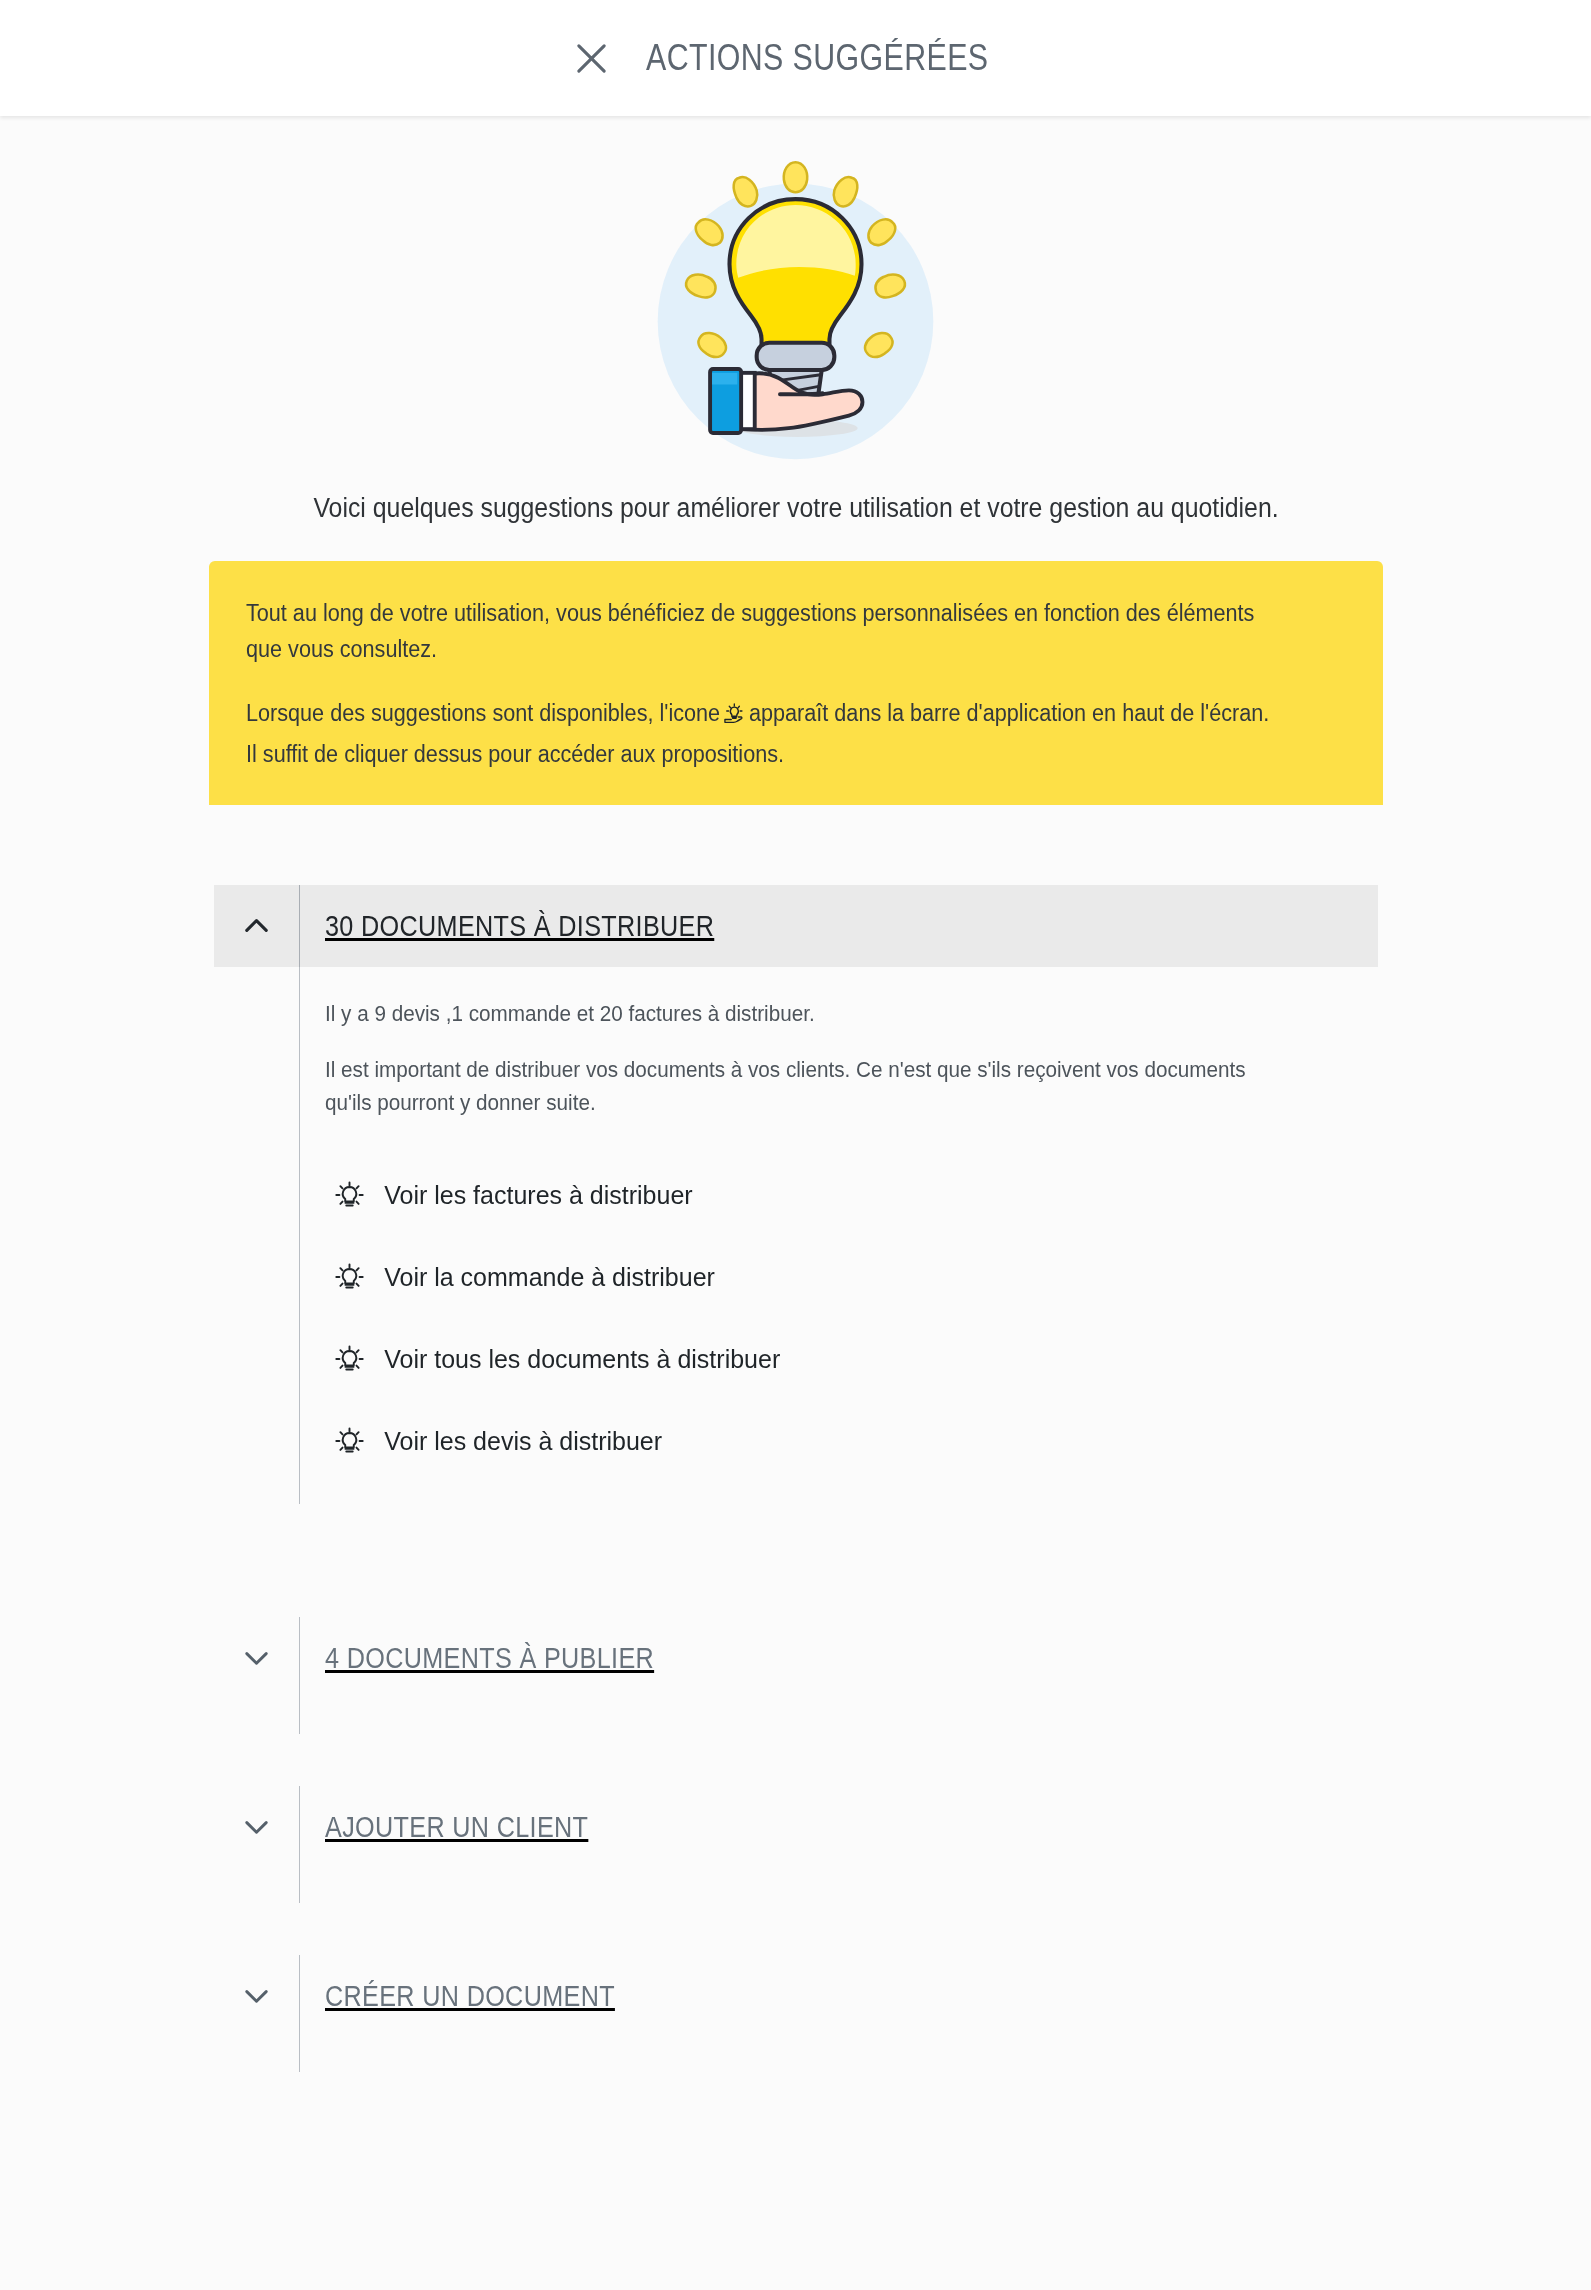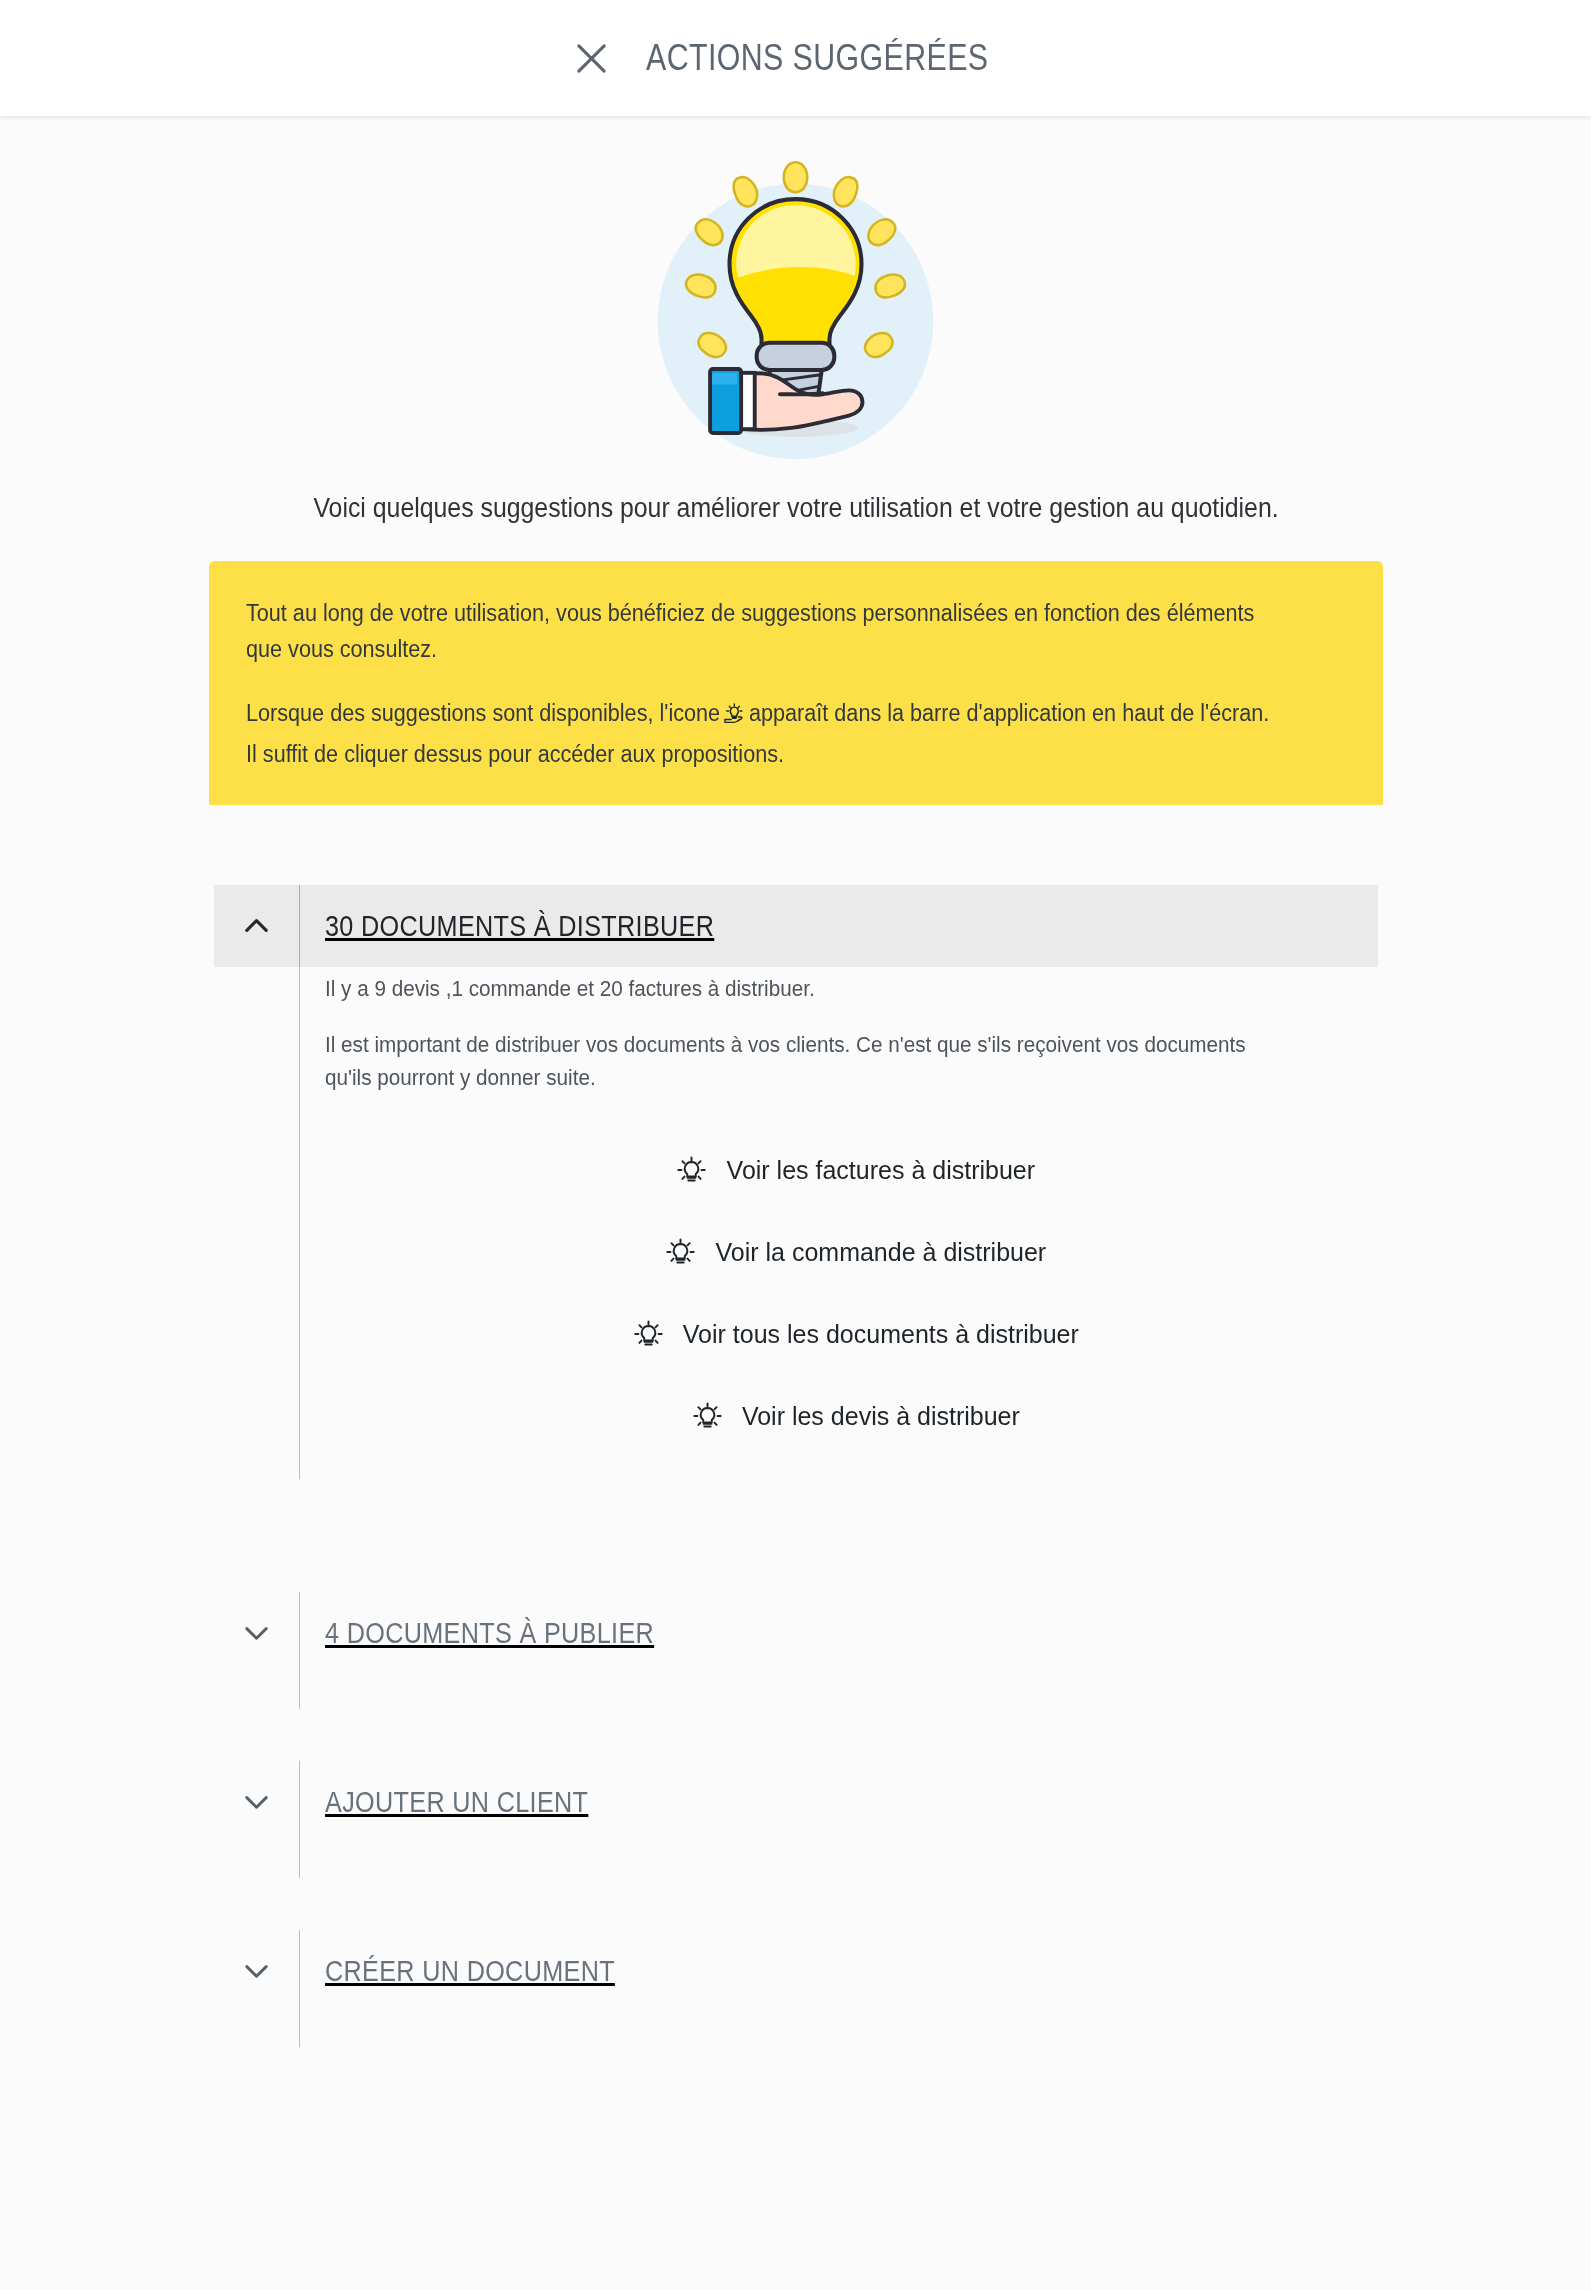--- a/index.html
+++ b/index.html
@@ -148,40 +148,39 @@
 
   
   .acc-body {
     display: flex;
     width: 100%;
   }
   .acc-body-spacer { width: 85px; flex: 0 0 85px; }
   .acc-body-inner {
     flex: 1 1 auto;
     border-left: 1.9px solid #b9bec4;
-    padding: 5px 0 0 25px;
+    padding: 30px 0 0 25px;
   }
   .acc-desc {
     font-size: 22px;
     line-height: 1.5;
     color: #4d545b;
     font-family: "Liberation Sans Narrow", "Liberation Sans", sans-serif;
     transform: scaleX(0.94);
     transform-origin: left center;
     max-width: 1019px;
   }
   .acc-desc + .acc-desc { margin-top: 23px; }
 
   .sugg-list { margin-top: 35px; padding-bottom: 21.3px; }
   .sugg-item {
     display: flex;
     align-items: center;
     height: 82px;
     cursor: pointer;
-    justify-content: center;
   }
   .sugg-ico {
     width: 50px;
     flex: 0 0 50px;
     display: flex;
     align-items: center;
     justify-content: center;
   }
   .sugg-ico svg { display: block; }
   .sugg-label {

